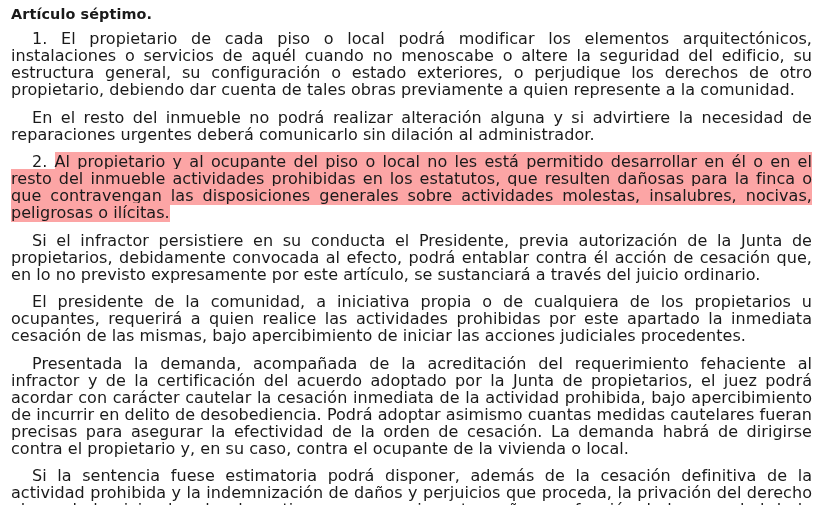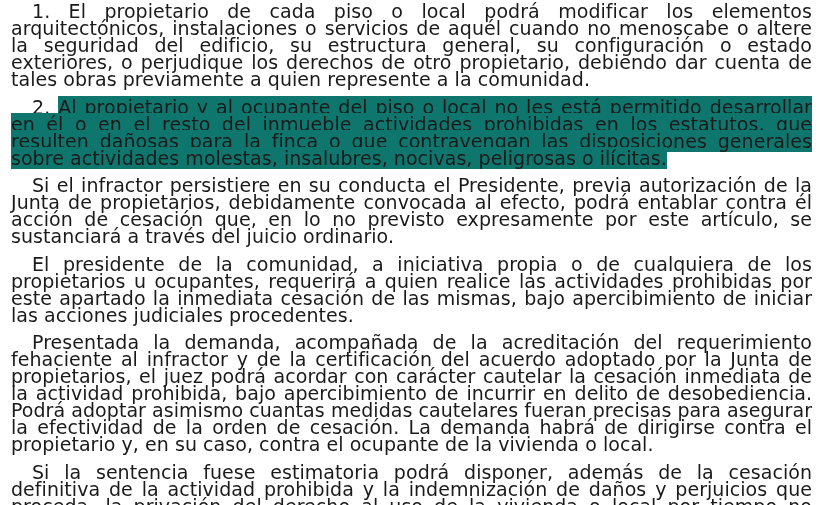--- a/index.html
+++ b/index.html
@@ -22,37 +22,39 @@
     }
     .title {
       font-weight: bold;
       font-size: 14.4px;
       line-height: 22px;
       margin: 0 0 5px 0;
       letter-spacing: 0.1px;
     }
     p {
       margin: 0 0 10.5px 0;
-      font-size: 19px;
+      font-size: 16px;
       line-height: 17px;
       text-align: justify;
       text-indent: 21px;
       letter-spacing: 0.05px;
     }
     .hl {
-      background: #0f766e;
+      background: #fca5a5;
     }
   </style>
 </head>
 <body>
 
 <div class="doc">
+  <div class="title">Artículo séptimo.</div>
 
   <p>1. El propietario de cada piso o local podrá modificar los elementos arquitectónicos, instalaciones o servicios de aquél cuando no menoscabe o altere la seguridad del edificio, su estructura general, su configuración o estado exteriores, o perjudique los derechos de otro propietario, debiendo dar cuenta de tales obras previamente a quien represente a la comunidad.</p>
 
+  <p>En el resto del inmueble no podrá realizar alteración alguna y si advirtiere la necesidad de reparaciones urgentes deberá comunicarlo sin dilación al administrador.</p>
 
   <p><span>2. </span><span class="hl">Al propietario y al ocupante del piso o local no les está permitido desarrollar en él o en el resto del inmueble actividades prohibidas en los estatutos, que resulten dañosas para la finca o que contravengan las disposiciones generales sobre actividades molestas, insalubres, nocivas, peligrosas o ilícitas.</span></p>
 
   <p>Si el infractor persistiere en su conducta el Presidente, previa autorización de la Junta de propietarios, debidamente convocada al efecto, podrá entablar contra él acción de cesación que, en lo no previsto expresamente por este artículo, se sustanciará a través del juicio ordinario.</p>
 
   <p>El presidente de la comunidad, a iniciativa propia o de cualquiera de los propietarios u ocupantes, requerirá a quien realice las actividades prohibidas por este apartado la inmediata cesación de las mismas, bajo apercibimiento de iniciar las acciones judiciales procedentes.</p>
 
   <p>Presentada la demanda, acompañada de la acreditación del requerimiento fehaciente al infractor y de la certificación del acuerdo adoptado por la Junta de propietarios, el juez podrá acordar con carácter cautelar la cesación inmediata de la actividad prohibida, bajo apercibimiento de incurrir en delito de desobediencia. Podrá adoptar asimismo cuantas medidas cautelares fueran precisas para asegurar la efectividad de la orden de cesación. La demanda habrá de dirigirse contra el propietario y, en su caso, contra el ocupante de la vivienda o local.</p>
 
   <p>Si la sentencia fuese estimatoria podrá disponer, además de la cesación definitiva de la actividad prohibida y la indemnización de daños y perjuicios que proceda, la privación del derecho al uso de la vivienda o local por tiempo no superior a tres años, en función de la gravedad de la infracción y de los perjuicios ocasionados a la comunidad. Si el infractor no fuese el propietario, la sentencia podrá declarar extinguidos definitivamente todos sus derechos relativos a la vivienda o local, así como su inmediato lanzamiento.</p>

